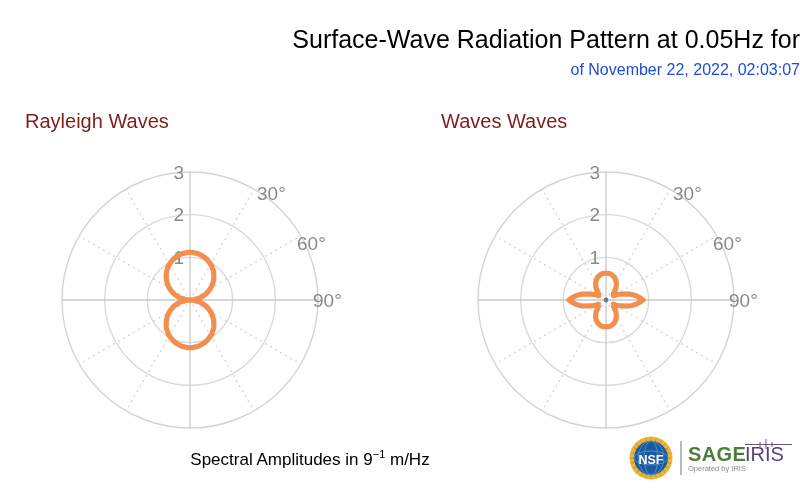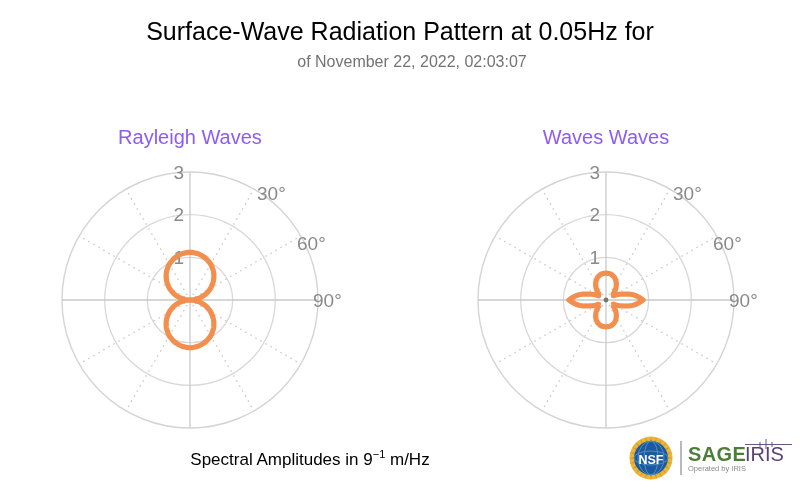--- a/index.html
+++ b/index.html
@@ -14,53 +14,51 @@
     overflow: hidden;
     font-family: "Liberation Sans", sans-serif;
     color: #000000;
   }
   #figure {
     position: absolute;
     inset: 0;
   }
   .title-block {
     position: absolute;
-    top: 16px;
+    top: 24px;
     left: 0;
     width: 800px;
-    text-align: center;
+    text-align: right;
   }
   .title-line {
     font-size: 25px;
     line-height: 31px;
     color: #000;
     white-space: nowrap;
   }
   .subtitle-line {
     font-size: 16px;
     line-height: 22px;
     margin-top: 4px;
-    color: #737373;
+    color: #1d4ed8;
     white-space: nowrap;
     padding-left: 24px;
   }
   .panel {
     position: absolute;
     top: 108px;
   }
   .panel-title {
     position: absolute;
     top: 0;
     width: 330px;
-    text-align: center;
     font-size: 20px;
     line-height: 26px;
-    color: #8b5cf6;
-    white-space: nowrap;
-    margin-top: 16px;
+    color: #7f1d1d;
+    white-space: nowrap;
   }
   .polar-wrap {
     position: absolute;
     top: 30px;
     left: 0;
   }
   .caption {
     position: absolute;
     left: 0;
     width: 620px;

